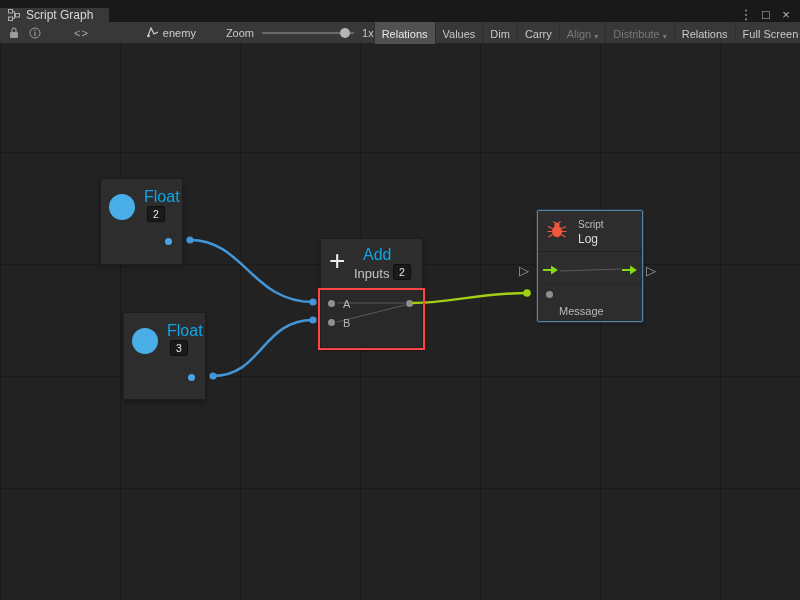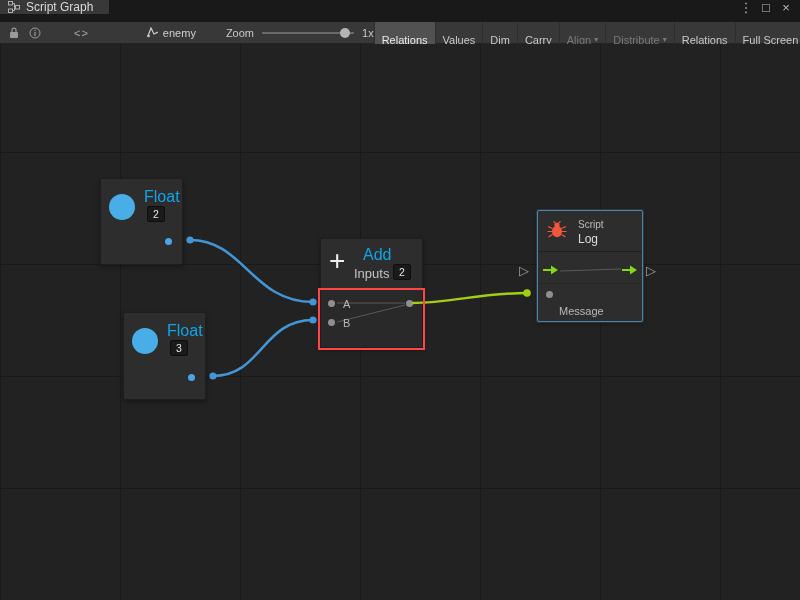--- a/index.html
+++ b/index.html
@@ -2,40 +2,40 @@
 <html><head>
 <meta charset="utf-8">
 <style>
   * { box-sizing: border-box; margin: 0; padding: 0; }
   html,body { width:800px; height:600px; overflow:hidden; background:#191919;
               font-family:"Liberation Sans", sans-serif; }
   #app { position:relative; width:800px; height:600px; }
 
   
   .titlebar { position:absolute; left:0; top:0; width:800px; height:22px;
-              background:#191919; display:flex; align-items:flex-start; }
+              background:#191919; display:flex; align-items:flex-end; }
   .tab { display:flex; align-items:center; gap:6px; background:#383838;
          padding:0 16px 0 8px; color:#d8d8d8; font-size:12px; }
   .win-controls { margin-left:auto; display:flex; align-items:center; gap:4px; padding-right:6px; }
   .win-controls span { color:#b8b8b8; font-size:13px; width:16px; text-align:center; cursor:default; }
 
   
   .toolbar { position:absolute; left:0; top:22px; width:800px; height:22px;
              background:#383838; display:flex; align-items:center;
              color:#c8c8c8; font-size:11px; border-bottom:1px solid #232323; }
   .tb-icon { display:flex; align-items:center; justify-content:center; height:22px; padding:0 5px; }
   .code-glyph { color:#a8a8a8; font-size:11px; letter-spacing:1px; padding:0 6px; }
   .graph-name { display:flex; align-items:center; gap:5px; margin-left:52px; color:#cfcfcf; }
   .zoom-wrap { display:flex; align-items:center; gap:8px; margin-left:30px; }
   .slider { position:relative; width:92px; height:10px; }
   .slider .track { position:absolute; left:0; right:0; top:4px; height:2px; background:#6a6a6a; }
   .slider .handle { position:absolute; top:0; left:78px; width:10px; height:10px;
                     border-radius:50%; background:#b4b4b4; }
   .tb-buttons { margin-left:auto; display:flex; height:22px; }
-  .btn { display:flex; align-items:flex-start; gap:3px; padding:12px 7px; height:22px;
+  .btn { display:flex; align-items:flex-end; gap:3px; padding:4px 7px; height:22px;
          color:#c8c8c8; border-left:1px solid #2e2e2e; cursor:default; white-space:nowrap; }
   .btn.active { background:#515151; color:#e8e8e8; }
   .btn.disabled { color:#787878; }
   .caret { font-size:8px; position:relative; top:1px; }
 
   
   .canvas { position:absolute; left:0; top:44px; width:800px; height:556px;
             background-color:#222222;
             background-image:
               linear-gradient(to right, #1a1a1a 1px, transparent 1px),

